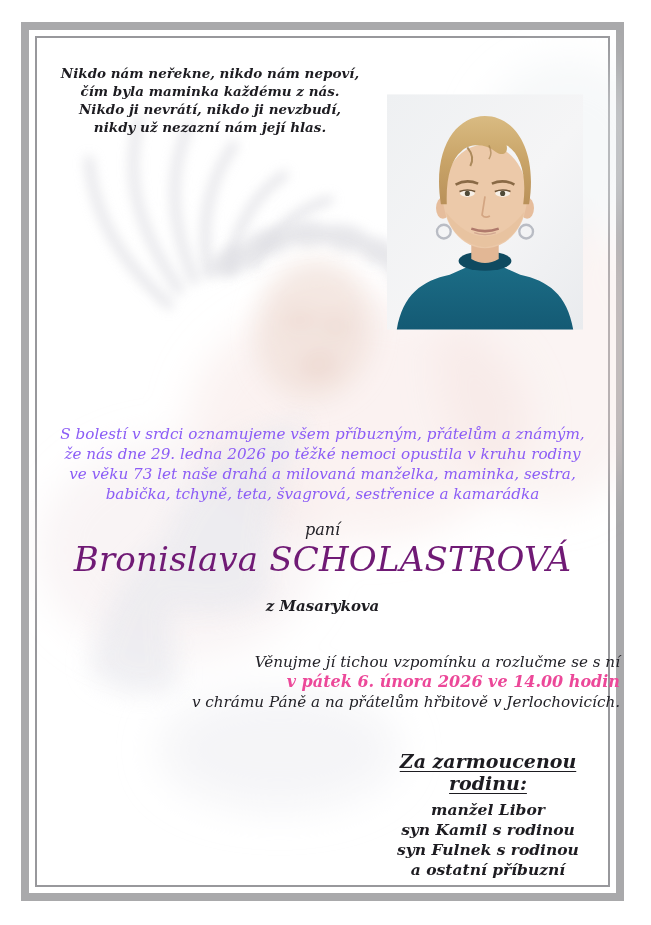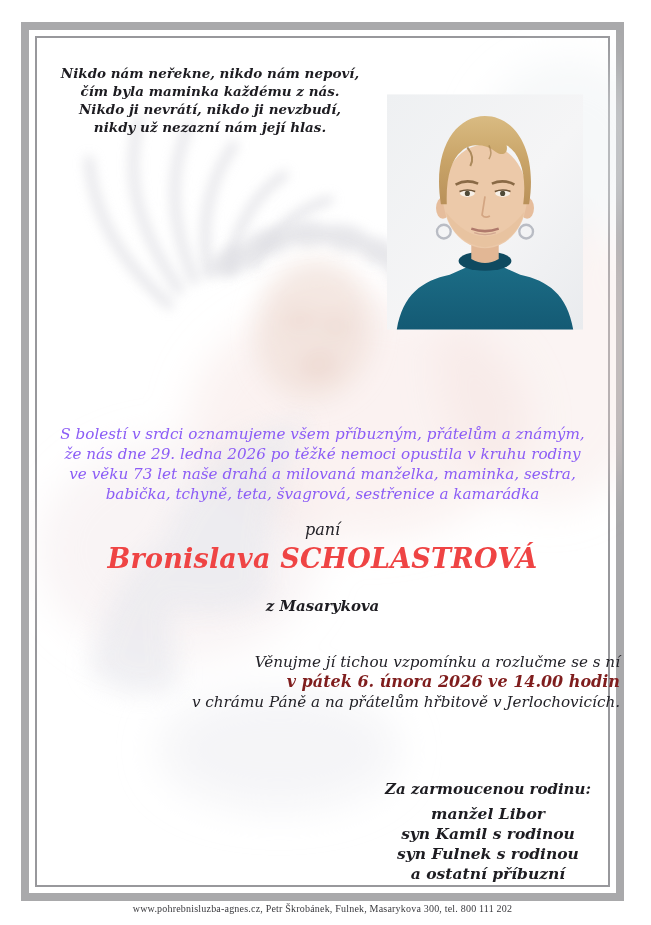--- a/index.html
+++ b/index.html
@@ -46,43 +46,43 @@
     text-align:center;font-style:italic;
     font-size:15.2px;line-height:20px;color:#8b5cf6;
   }
 
   .honorific{
     position:absolute;left:0;right:0;top:520px;
     text-align:center;font-style:italic;font-size:16px;color:#232228;
   }
   .deceased-name{
     position:absolute;left:0;right:0;top:538px;
-    text-align:center;font-style:italic;font-weight:bold;
-    font-size:27px;line-height:42px;color:#ef4444;letter-spacing:.2px;
+    text-align:center;font-style:italic;font-weight:normal;
+    font-size:34px;line-height:42px;color:#701a75;letter-spacing:.2px;
   }
   .origin{
     position:absolute;left:0;right:0;top:597px;
     text-align:center;font-style:italic;font-weight:bold;
     font-size:15px;color:#1d1c21;
   }
 
   .farewell{
     position:absolute;left:25px;right:25px;top:652px;
     text-align:right;font-style:italic;
     font-size:15.2px;line-height:20px;color:#232228;
   }
-  .farewell .bold{font-weight:bold;font-size:16px;color:#7f1d1d;}
+  .farewell .bold{font-weight:bold;font-size:16px;color:#ec4899;}
 
   .family{
     position:absolute;left:360px;width:256px;top:750px;
     text-align:center;font-style:italic;font-weight:bold;color:#1d1c21;
   }
   .family-heading{
-    font-size:15px;
-    text-underline-offset:3px;margin-bottom:6px;margin-top:30px;
+    font-size:19px;text-decoration:underline;
+    text-underline-offset:3px;margin-bottom:6px;
   }
   .family-member{font-size:15.5px;line-height:20px;}
 
   .footer-line{
     position:absolute;left:0;right:0;top:903px;
     text-align:center;font-family:"Liberation Serif", serif;
     font-size:10px;color:#3a3a3e;letter-spacing:.2px;
   }
 </style>
 </head>
@@ -235,16 +235,15 @@
     </div>
 
     <div class="family">
       <div class="family-heading">Za zarmoucenou rodinu:</div>
       <div class="family-member">manžel Libor</div>
       <div class="family-member">syn Kamil s rodinou</div>
       <div class="family-member">syn Fulnek s rodinou</div>
       <div class="family-member">a ostatní příbuzní</div>
     </div>
 
-    <div class="footer-line">www.pohrebnisluzba-agnes.cz, Petr Škrobánek, Fulnek, Masarykova 300, tel. 800 111 202</div>
   </div>
 
 </div>
 
 </body></html>

